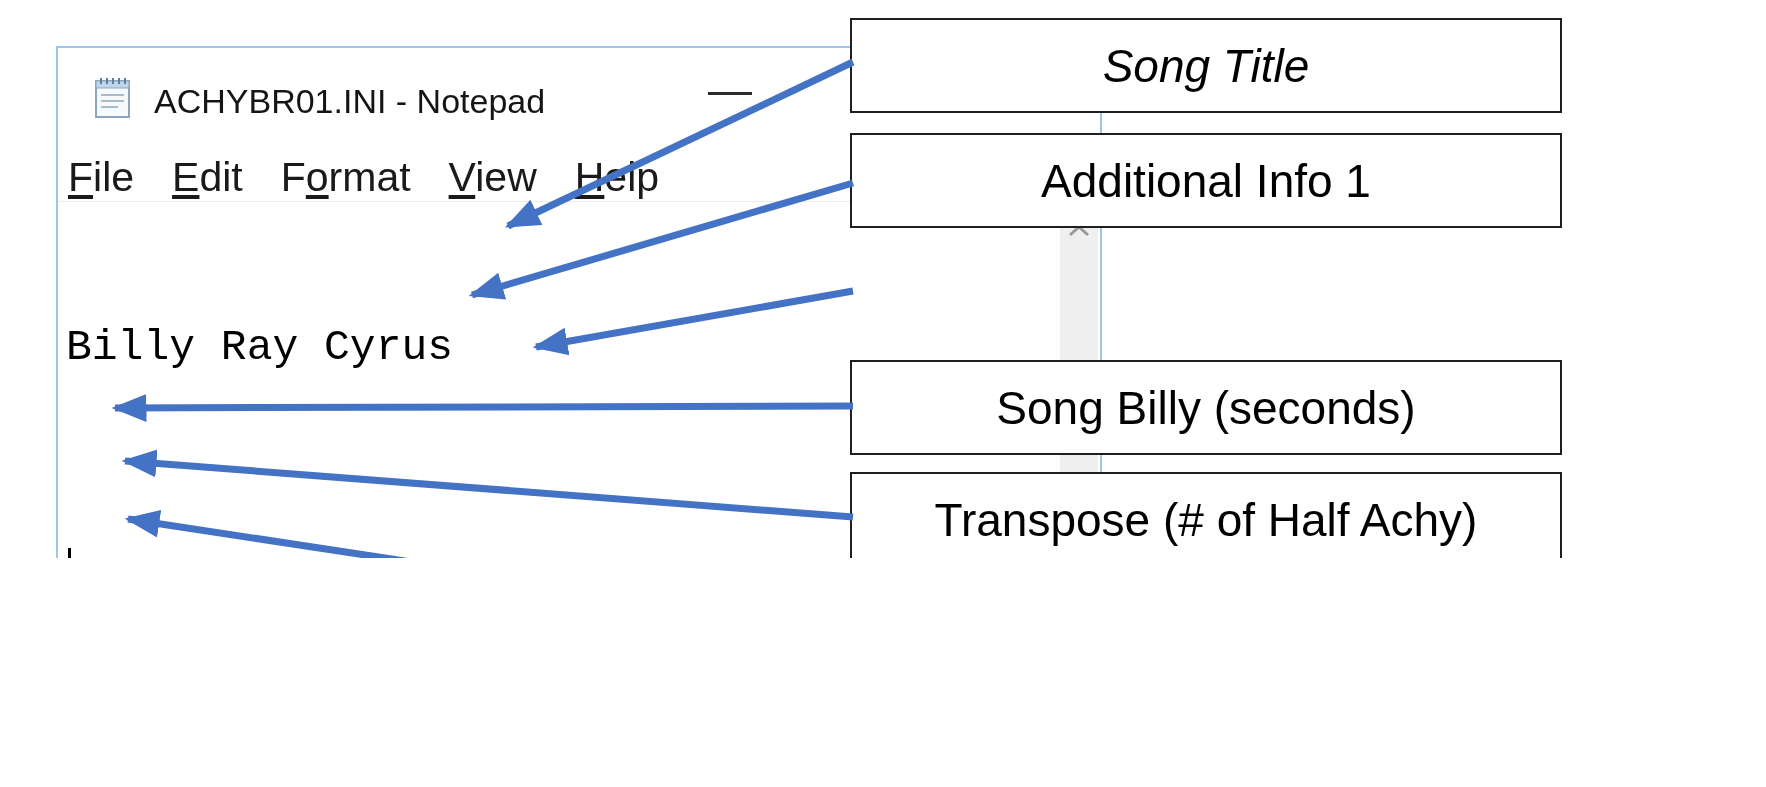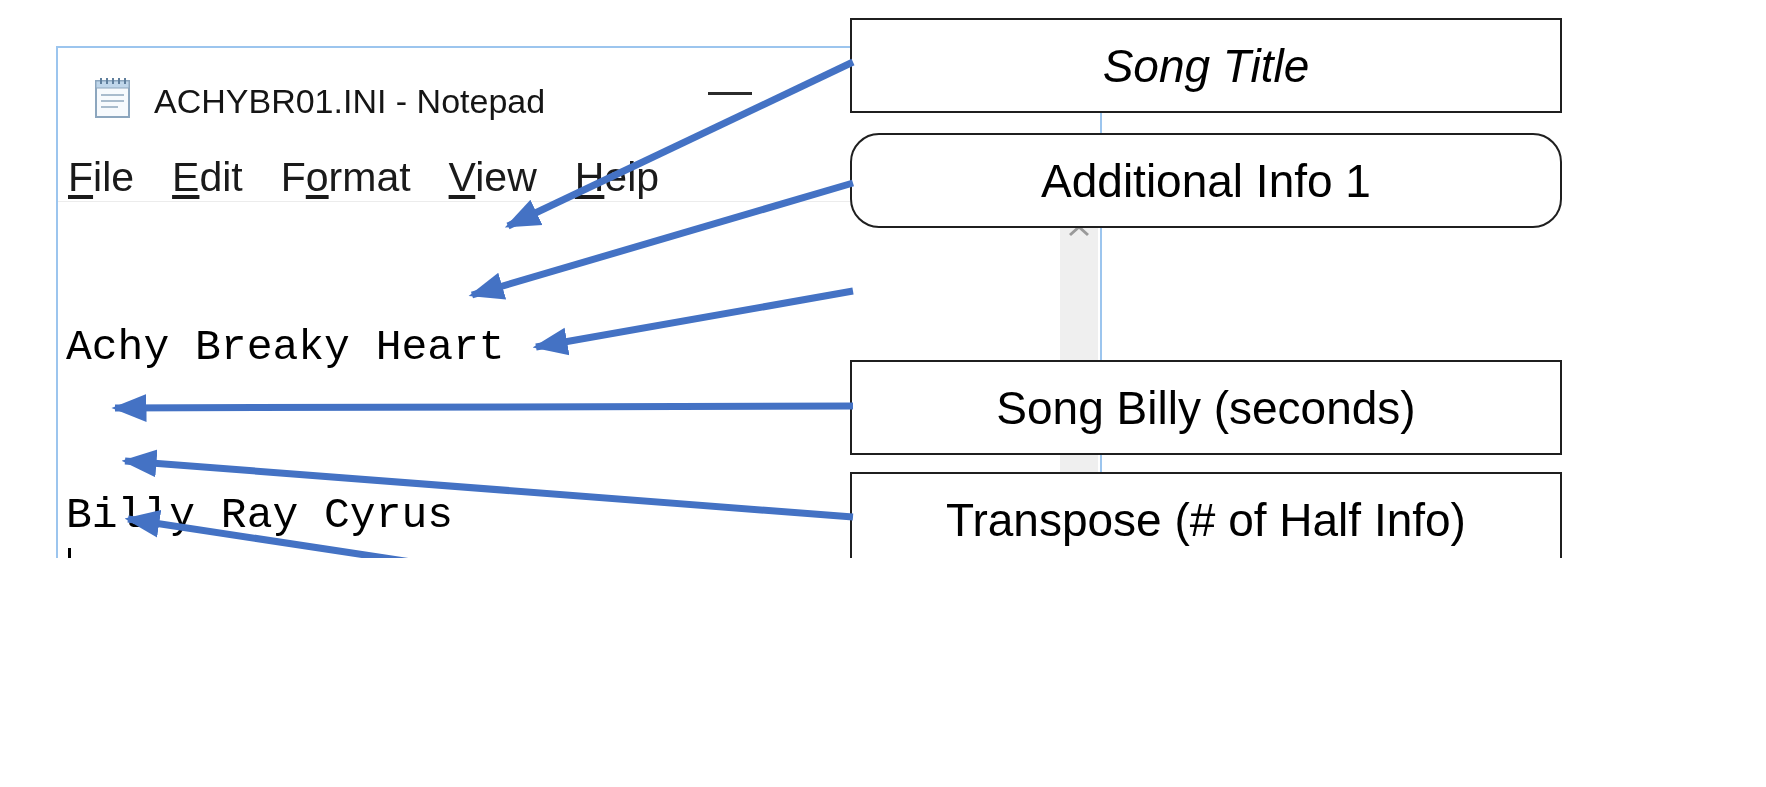--- a/index.html
+++ b/index.html
@@ -47,21 +47,21 @@
   .sb-down { bottom:0; }
 
   
   .ann {
     position:absolute; left:850px; width:712px; height:95px;
     background:#ffffff; border:2px solid #1F1F1F; z-index:5;
     display:flex; align-items:center; justify-content:center;
     font-size:46px; color:#000; white-space:nowrap;
   }
   .ann-0 { top:18px;font-style:italic; }
-  .ann-1 { top:133px;border-radius:29px; }
+  .ann-1 { top:133px; }
   .ann-2 { top:246px; }
   .ann-3 { top:360px; }
   .ann-4 { top:472px; }
   .ann-5 { top:584px; }
 
   
   .arrows { position:absolute; left:0; top:0; width:1766px; height:787px;
             z-index:6; pointer-events:none; }
 </style>
 </head>
@@ -96,21 +96,20 @@
 
     <div class="menubar">
       <span class="menu-item"><span></span><span class="ukey">F</span><span>ile</span></span>
       <span class="menu-item"><span></span><span class="ukey">E</span><span>dit</span></span>
       <span class="menu-item"><span>F</span><span class="ukey">o</span><span>rmat</span></span>
       <span class="menu-item"><span></span><span class="ukey">V</span><span>iew</span></span>
       <span class="menu-item"><span></span><span class="ukey">H</span><span>elp</span></span>
     </div>
 
     <div class="content">
-      <div class="tline">Achy Breaky Heart</div>
       <div class="tline">Billy Ray Cyrus</div>
       
       
       
       
       <div class="caret"></div>
     </div>
 
     <div class="scrollbar">
       <div class="sb-btn sb-up">
@@ -129,21 +128,21 @@
   <div class="ann ann-0">
     <span>Song Title</span>
   </div>
   <div class="ann ann-1">
     <span>Additional Info 1</span>
   </div>
   <div class="ann ann-3">
     <span>Song Billy (seconds)</span>
   </div>
   <div class="ann ann-4">
-    <span>Transpose (# of Half Info)</span>
+    <span>Transpose (# of Half Achy)</span>
   </div>
 
   <svg class="arrows" viewBox="0 0 1766 787">
     <defs>
       <marker id="ah" viewBox="0 0 10 10" refX="9" refY="5" markerWidth="5" markerHeight="5" orient="auto">
         <path d="M0,1 L10,5 L0,9 Z" fill="#4472C4"></path>
       </marker>
     </defs>
     <line x1="853" y1="62" x2="508" y2="226" stroke-width="7" marker-end="url(#ah)" stroke="#4472C4"></line>
     <line x1="853" y1="183" x2="472" y2="295" stroke-width="7" marker-end="url(#ah)" stroke="#4472C4"></line>

